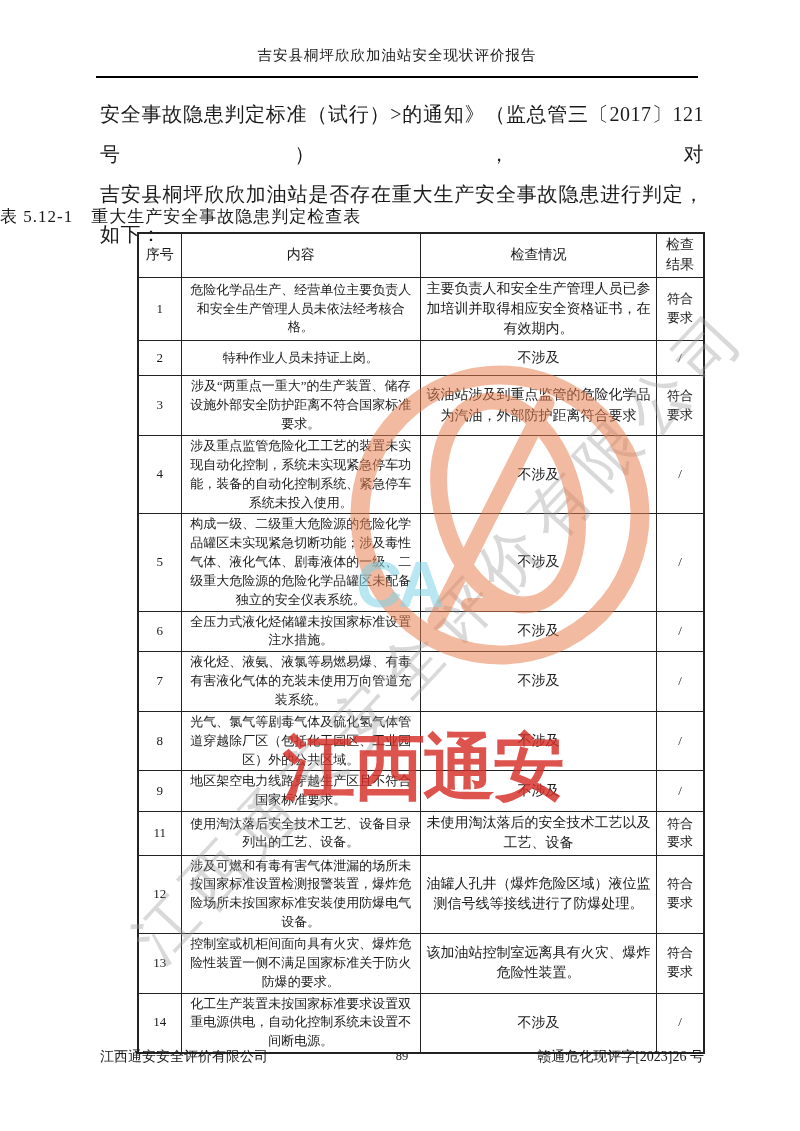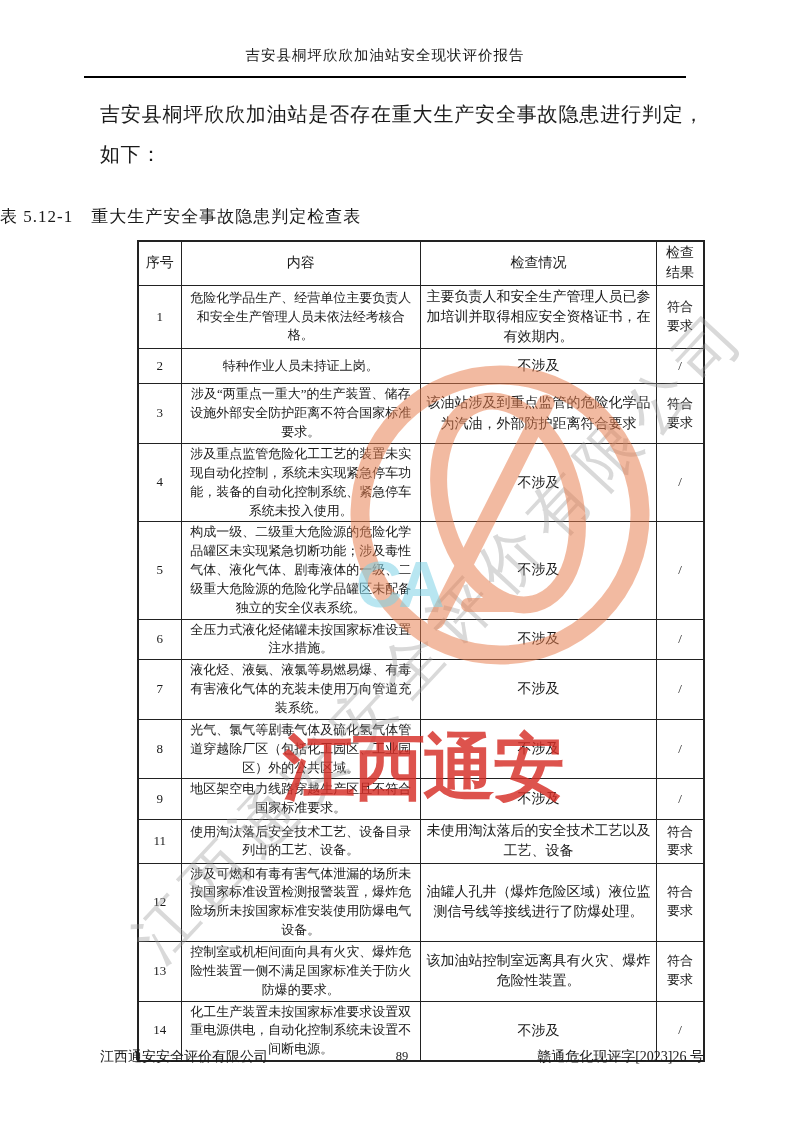--- a/index.html
+++ b/index.html
@@ -2,33 +2,33 @@
 <html><head>
 <meta charset="utf-8">
 <style>
   html,body{margin:0;padding:0;background:#ffffff;overflow:hidden;}
   body{
     width:800px;height:1131px;position:relative;
     font-family:"Liberation Serif","DejaVu Serif",serif;color:#1a1a1a;
   }
   
   .page-header{
-    position:absolute;top:46px;left:84px;width:602px;
+    position:absolute;top:46px;left:96px;width:602px;
     text-align:center;font-size:14.5px;letter-spacing:1px;
     padding-bottom:11px;border-bottom:2px solid #000;
   }
   
   .paragraph{position:absolute;top:94px;left:100px;width:604px;font-size:20px;line-height:40px;letter-spacing:0.5px;}
   .para-line{text-align:justify;text-align-last:justify;}
   .para-line.last{text-align-last:left;}
   
   .table-title{position:absolute;top:205px;left:0;width:800px;text-align:left;font-size:17px;letter-spacing:1px;}
   
   table.check-table{
-    position:absolute;top:240px;left:137px;width:568px;
+    position:absolute;top:232px;left:137px;width:568px;
     border-collapse:collapse;table-layout:fixed;border:2px solid #222;
   }
   .check-table th,.check-table td{
     border:1px solid #222;vertical-align:middle;text-align:center;
     font-weight:normal;padding:1px 4px;line-height:1.45;
   }
   .check-table thead tr{height:38px;}
   .check-table th{font-size:14px;}
   .col-no{width:43px;font-size:13px;}
   .col-content{width:238px;font-size:13px;}
@@ -73,20 +73,21 @@
     font-size:72px;font-weight:bold;letter-spacing:-2px;white-space:nowrap;
     color:rgba(214,45,38,0.82);
   }
 </style>
 </head>
 <body>
 
 <div class="page-header">吉安县桐坪欣欣加油站安全现状评价报告</div>
 
 <div class="paragraph">
+  <div class="para-line">安全事故隐患判定标准（试行）&gt;的通知》（监总管三〔2017〕121 号），对</div>
   <div class="para-line last">吉安县桐坪欣欣加油站是否存在重大生产安全事故隐患进行判定，如下：</div>
 </div>
 
 <div class="table-title">表 5.12-1　重大生产安全事故隐患判定检查表</div>
 
 <table class="check-table">
   <colgroup>
     <col style="width:43px">
       <col style="width:238px">
       <col style="width:235px">

